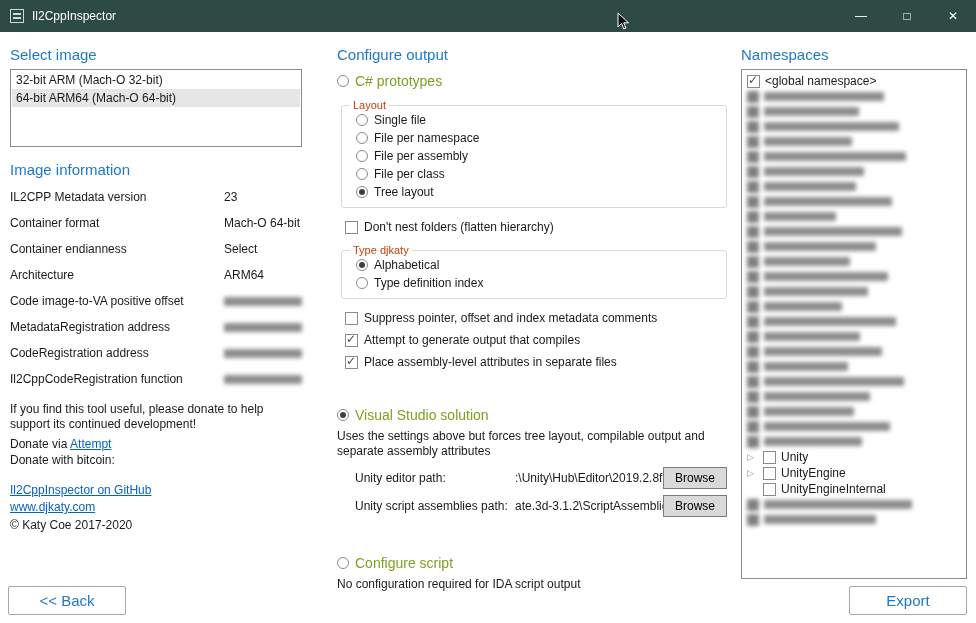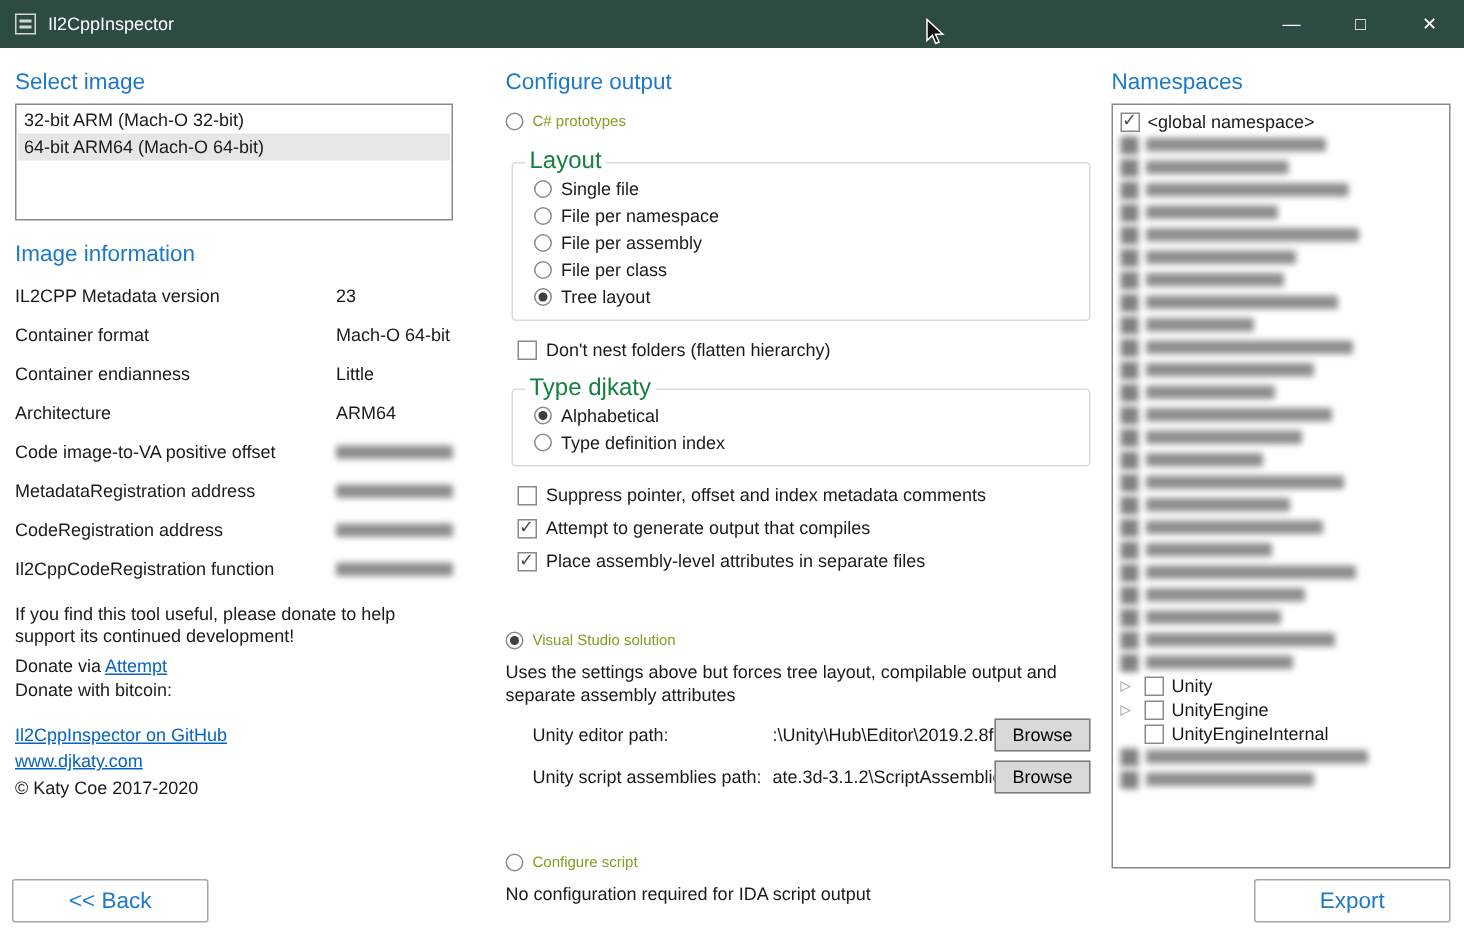--- a/index.html
+++ b/index.html
@@ -14,21 +14,21 @@
   .win-btns{margin-left:auto;display:flex;height:100%;}
   .win-btn{width:46px;height:100%;background:transparent;border:none;color:#fff;font-size:12px;
     font-family:inherit;cursor:default;padding:0;}
   
   .col{position:absolute;top:32px;}
   .left{left:10px;width:292px;bottom:0;}
   .mid{left:337px;width:396px;}
   .right{left:741px;width:226px;bottom:0;}
   .section-h{margin:14px 0 6px 0;font-size:15px;color:var(--heading,#1d79c7);font-weight:400;}
   .link{color:var(--link,#0563c1);text-decoration:underline;cursor:pointer;}
-  .big-btn{position:absolute;bottom:8px;width:131px;height:29px;background:#fff;border:1px solid #a6a6a6;
+  .big-btn{position:absolute;bottom:8px;width:118px;height:29px;background:#fff;border:1px solid #a6a6a6;
     border-radius:2px;color:var(--heading,#1d79c7);font-size:15px;font-family:inherit;cursor:default;}
   .big-btn.back{left:8px;}
   .big-btn.export{right:9px;}
   .blur-bar{height:9px;background:#8d8d8d;filter:blur(2px);border-radius:1px;display:inline-block;}
   .blur-sq{width:12px;height:12px;background:#7f7f7f;filter:blur(2px);display:inline-block;flex:none;}
   
   .listbox{border:1px solid #8a8a8a;height:74px;padding:1px;margin-bottom:4px;background:#fff;overflow:hidden;}
   .list-item{height:18px;line-height:18px;padding:0 4px;white-space:nowrap;}
   .list-item.selected{background:#e6e6e6;}
   .info-table{margin-top:4px;}
@@ -38,29 +38,29 @@
   .donate-msg{margin:10px 0 4px 0;line-height:15px;}
   .donate-line{line-height:16px;}
   .bitcoin-input{width:230px;height:16px;border:1px solid #8a8a8a;font-size:11px;padding:1px 3px;
     font-family:inherit;margin-top:2px;color:#1a1a1a;}
   .links-block{margin-top:14px;line-height:16px;}
   .link.block{display:inline-block;margin-bottom:1px;}
   .copyright{margin-top:1px;}
   
   .opt-row{display:flex;align-items:center;gap:6px;height:18px;cursor:default;}
   .opt-row.green-opt{height:24px;margin-top:4px;}
-  .opt-label.green{color:var(--green,#7e9f1f);font-size:10px;}
+  .opt-label.green{color:var(--green,#7e9f1f);font-size:14px;}
   .radio{width:12px;height:12px;border:1px solid #8a8a8a;border-radius:50%;background:#fff;
     position:relative;flex:none;box-sizing:border-box;}
   .radio.on::after{content:"";position:absolute;left:2px;top:2px;right:2px;bottom:2px;background:#3f3f3f;border-radius:50%;}
   .check{width:13px;height:13px;border:1px solid #8a8a8a;background:#fff;position:relative;flex:none;box-sizing:border-box;}
   .check.on::after{content:"✓";position:absolute;left:0px;top:-3px;font-size:12px;color:#4a4a4a;}
   
   fieldset{border:1px solid #d9d9d9;border-radius:3px;margin:6px 0 0 4px;padding:0 8px 6px 8px;width:368px;}
-  legend{color:#15803d;font-size:16px;padding:0 3px;}
+  legend{color:#c2410c;font-size:11px;padding:0 3px;}
   fieldset .opt-row{margin-left:6px;}
   .sub{margin-left:4px;}
   .chk-stack .opt-row{margin:4px 0 4px 4px;}
   .desc{margin:2px 0 0 0;width:392px;line-height:15px;}
   .vs-fields{margin:8px 0 0 18px;}
   .field-row{display:flex;align-items:center;margin-bottom:6px;width:372px;}
   .field-label{flex:none;width:160px;}
   .field-value{flex:1;text-align:right;padding-right:6px;white-space:nowrap;overflow:hidden;}
   .browse-btn{width:64px;height:22px;background:#d9d9d9;border:1px solid #7b7b7b;font-size:12px;
     font-family:inherit;cursor:default;flex:none;}
@@ -107,21 +107,21 @@
         <div class="info-row">
           <span class="info-label">IL2CPP Metadata version</span>
           <span class="info-value">23</span>
         </div>
         <div class="info-row">
           <span class="info-label">Container format</span>
           <span class="info-value">Mach-O 64-bit</span>
         </div>
         <div class="info-row">
           <span class="info-label">Container endianness</span>
-          <span class="info-value">Little</span>
+          <span class="info-value">Select</span>
         </div>
         <div class="info-row">
           <span class="info-label">Architecture</span>
           <span class="info-value">ARM64</span>
         </div>
         <div class="info-row">
           <span class="info-label">Code image-to-VA positive offset</span>
           <span class="blur-bar value-blur"></span>
         </div>
         <div class="info-row">

